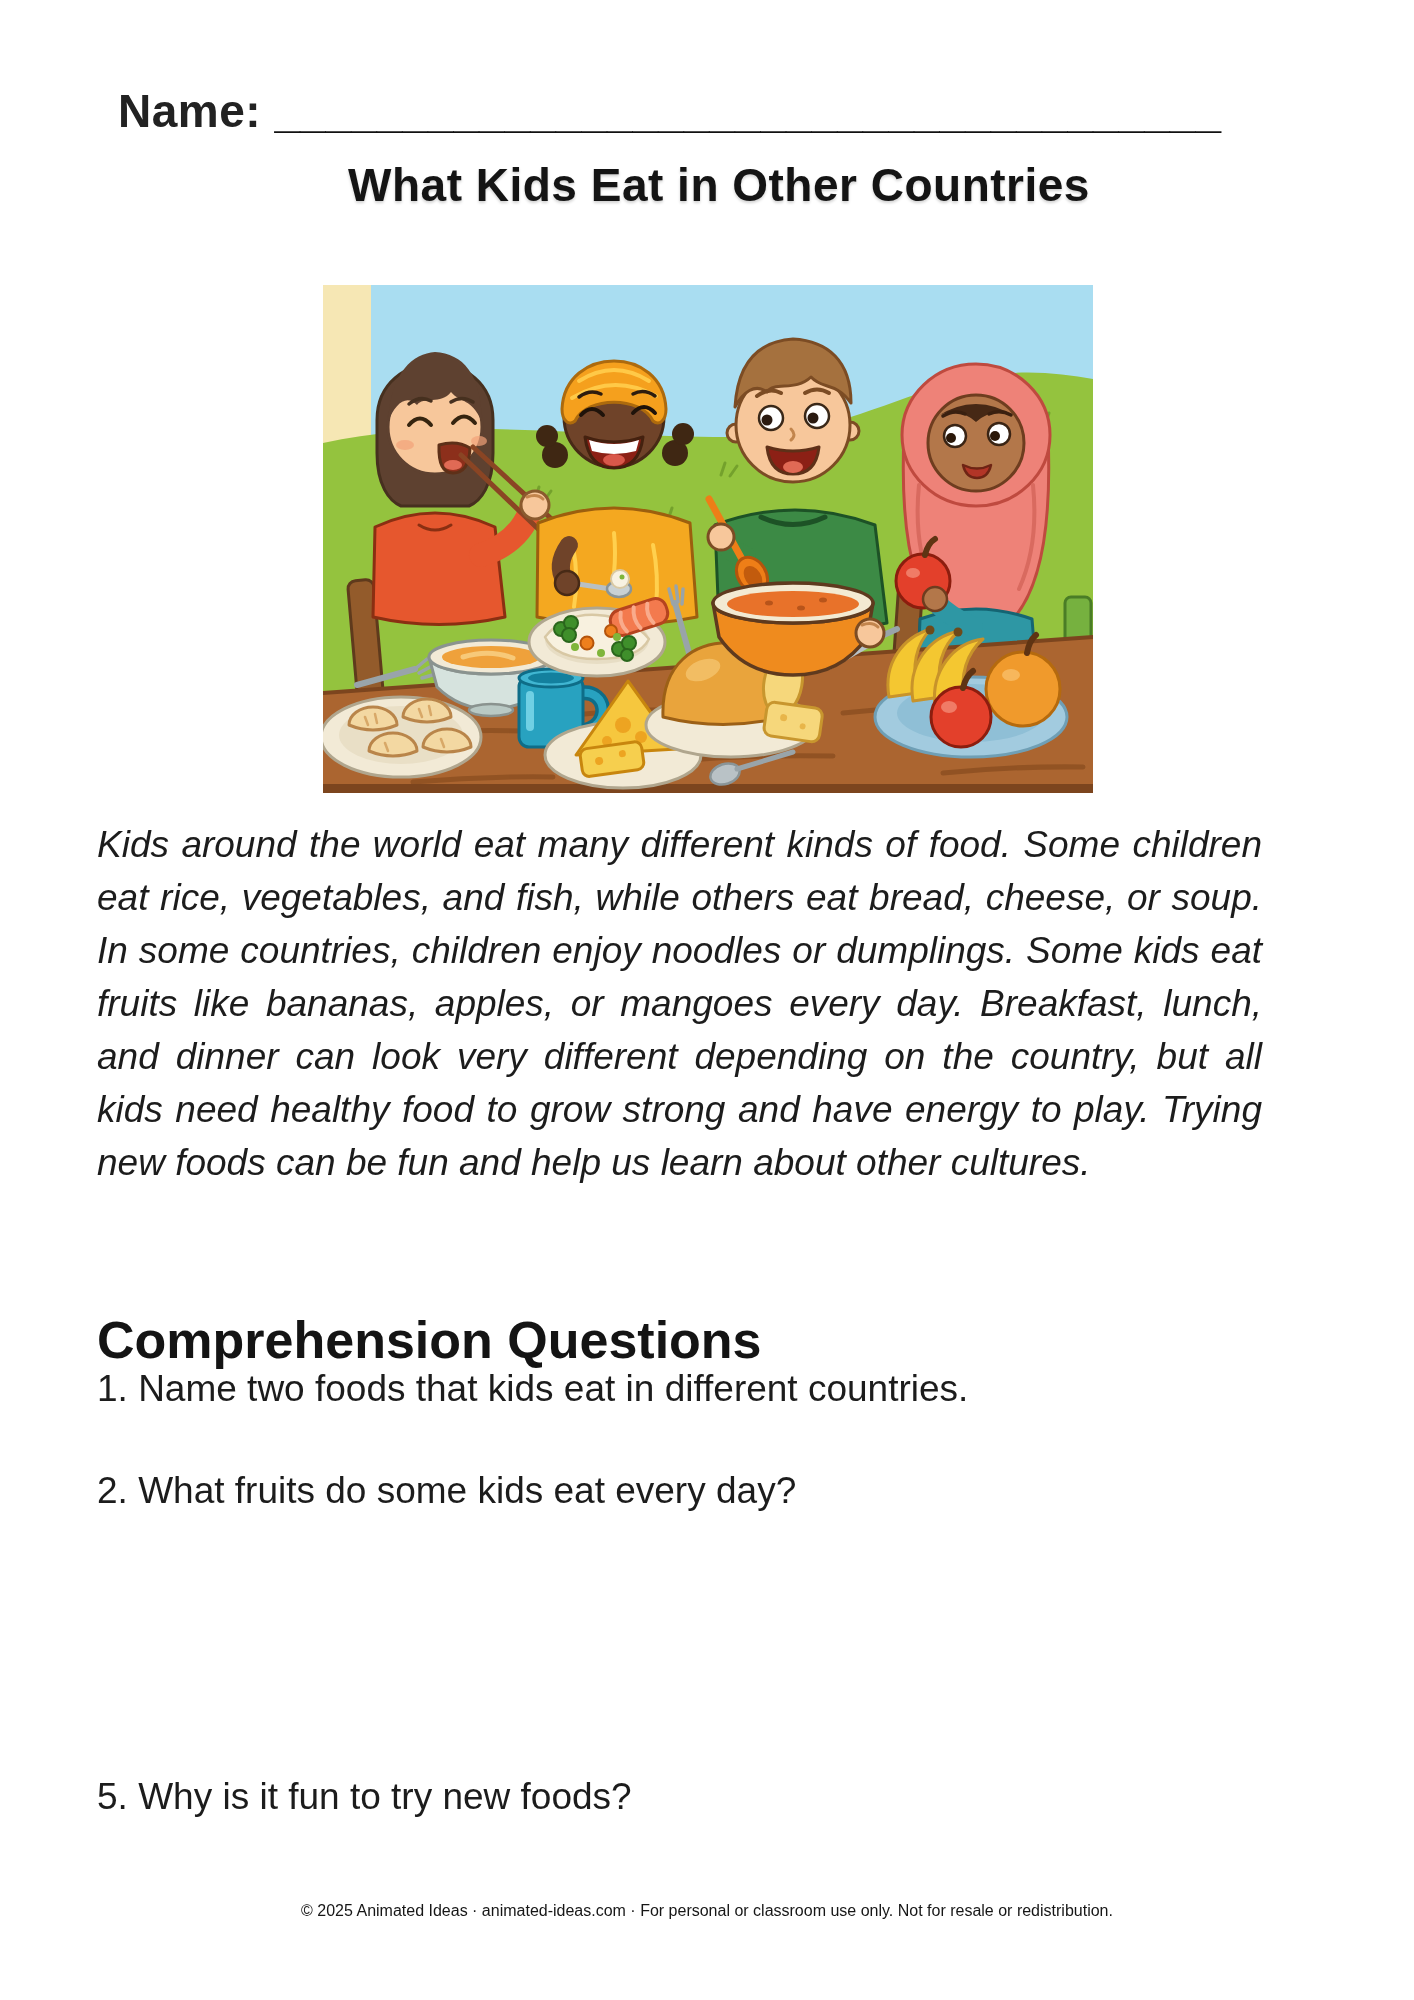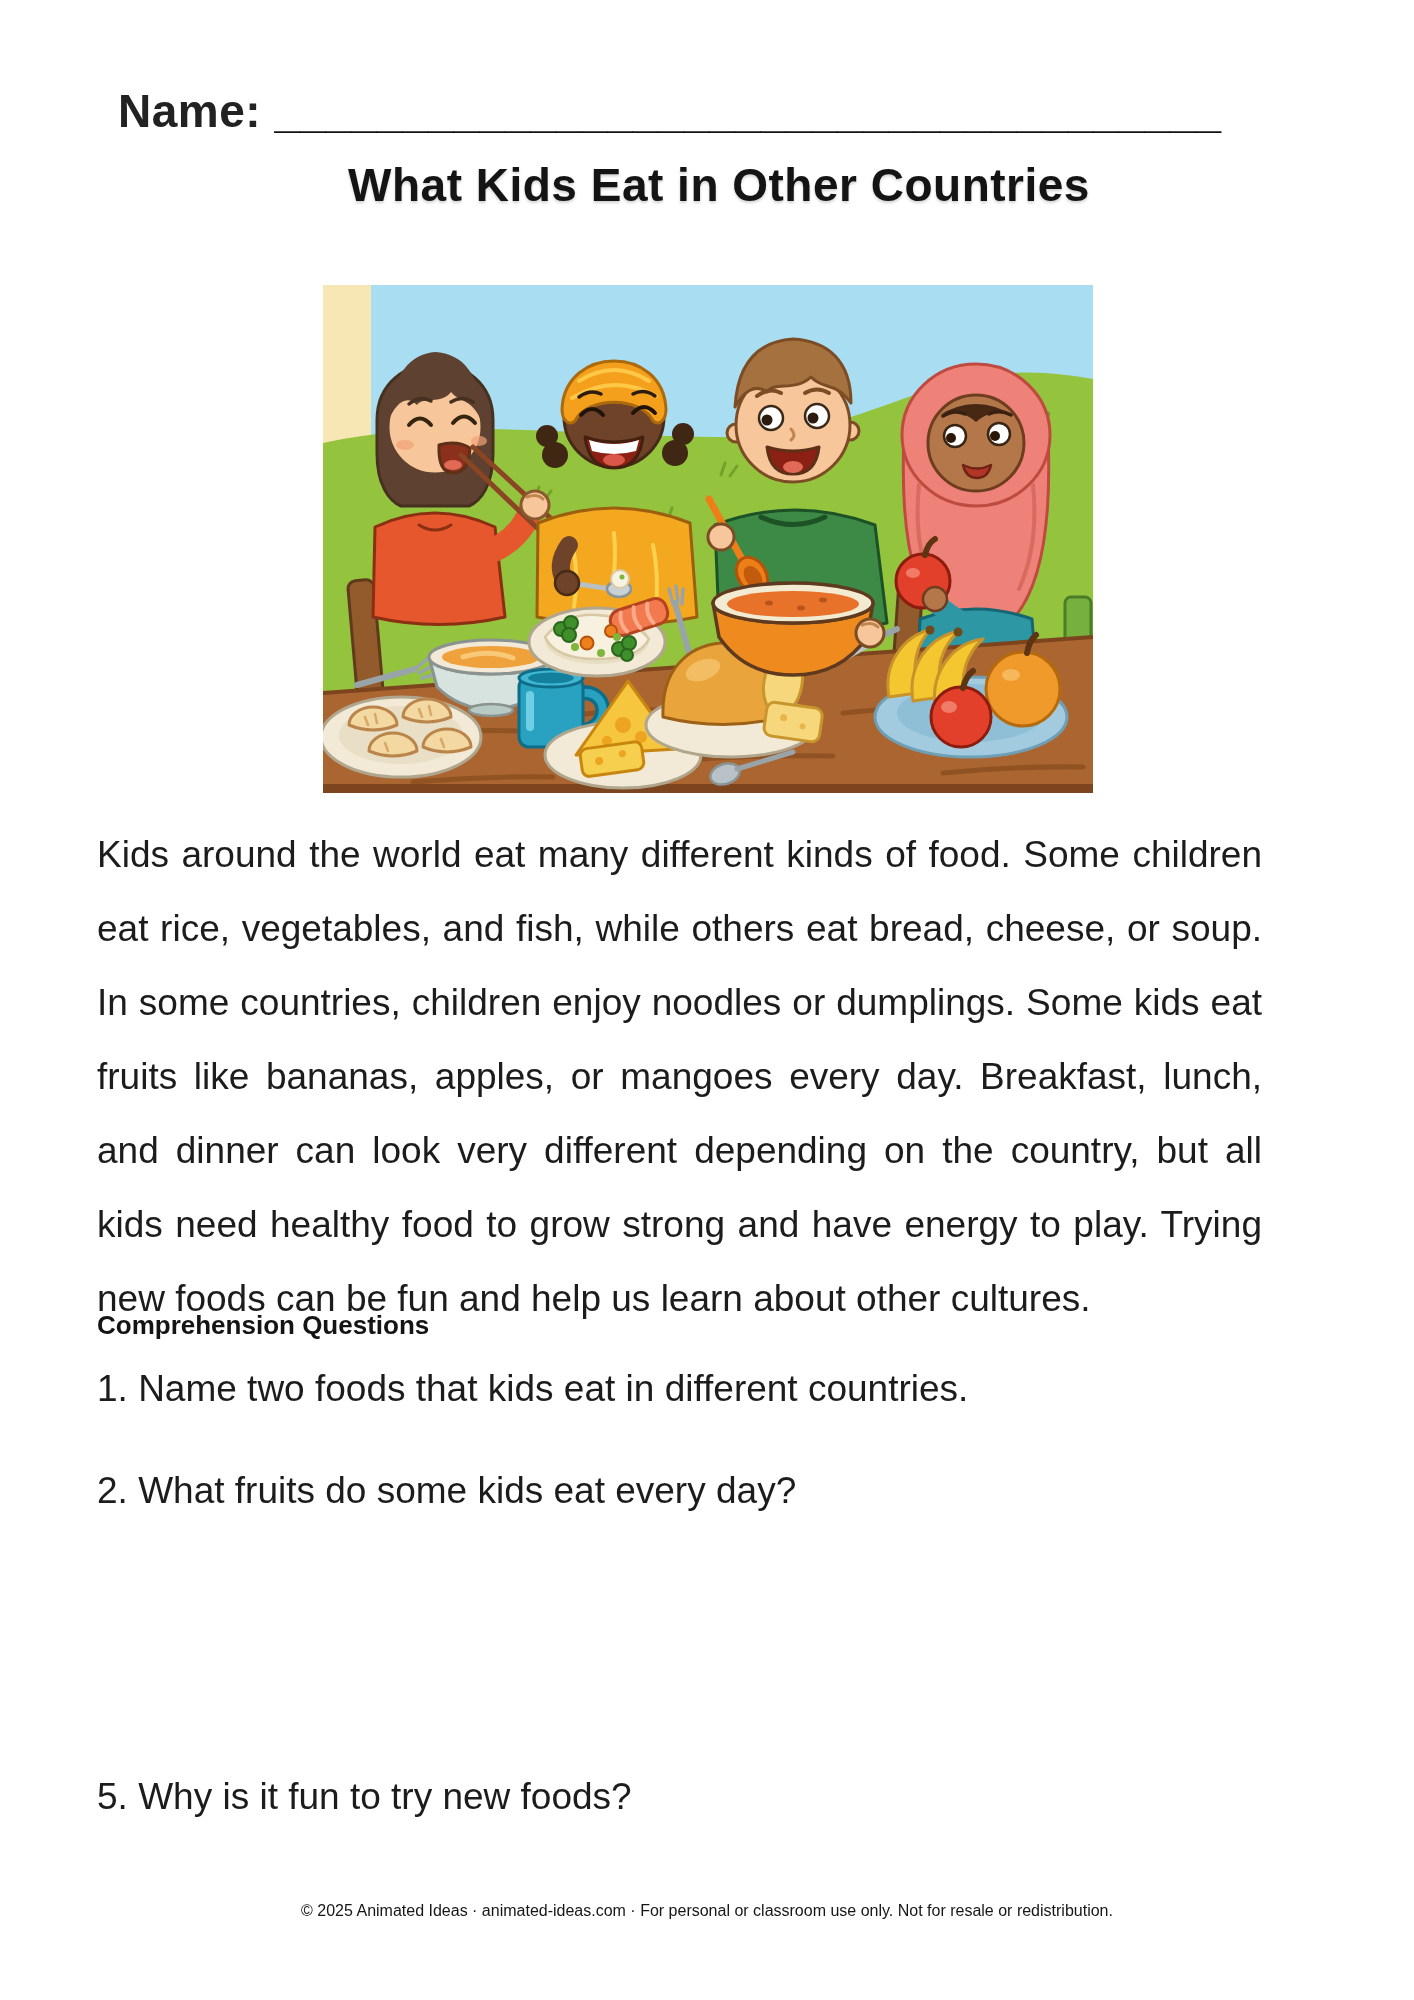--- a/index.html
+++ b/index.html
@@ -16,24 +16,24 @@
   .title{
     position:absolute;left:12px;top:158px;width:1414px;text-align:center;
     font-size:46px;font-weight:600;color:#141414;letter-spacing:0.5px;
     text-shadow:0 2px 3px rgba(0,0,0,0.18);
   }
   .illustration-wrap{
     position:absolute;left:323px;top:285px;width:770px;height:508px;
   }
   .passage{
     position:absolute;left:97px;top:818px;width:1165px;
-    font-size:37px;line-height:74px;text-align:justify;color:#1c1c1c;
+    font-size:37px;line-height:53px;text-align:justify;color:#1c1c1c;font-style:italic;
   }
   .questions-heading{
-    position:absolute;left:97px;top:1310px;font-size:26px;font-weight:700;color:#141414;
+    position:absolute;left:97px;top:1310px;font-size:52px;font-weight:700;color:#141414;
   }
   .question{
     position:absolute;left:97px;width:1220px;font-size:37px;color:#1c1c1c;white-space:nowrap;
   }
   .footer{
     position:absolute;left:0;top:1902px;width:1414px;text-align:center;
     font-size:16px;color:#161616;
   }
   svg *{stroke-linecap:round;stroke-linejoin:round;}
 </style>

